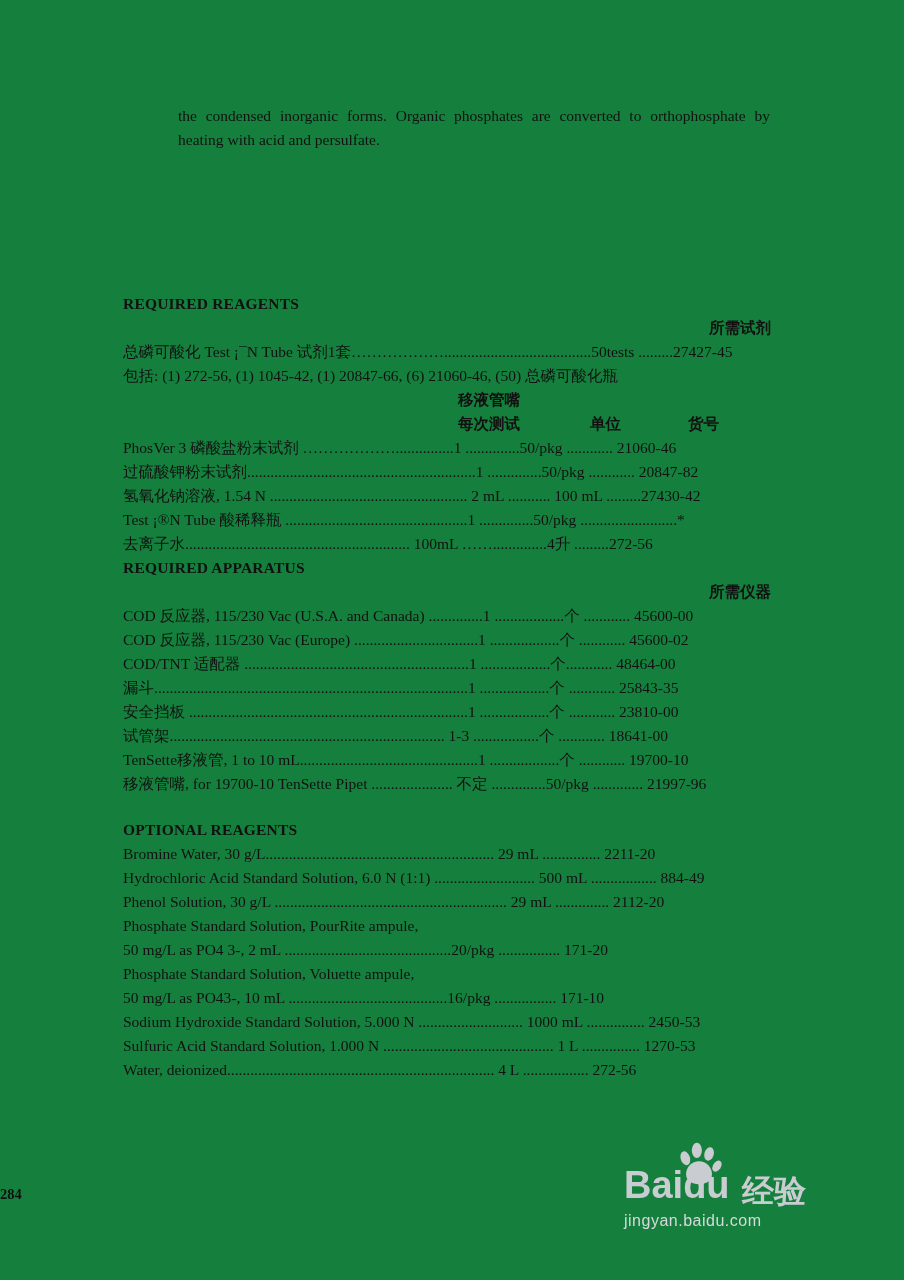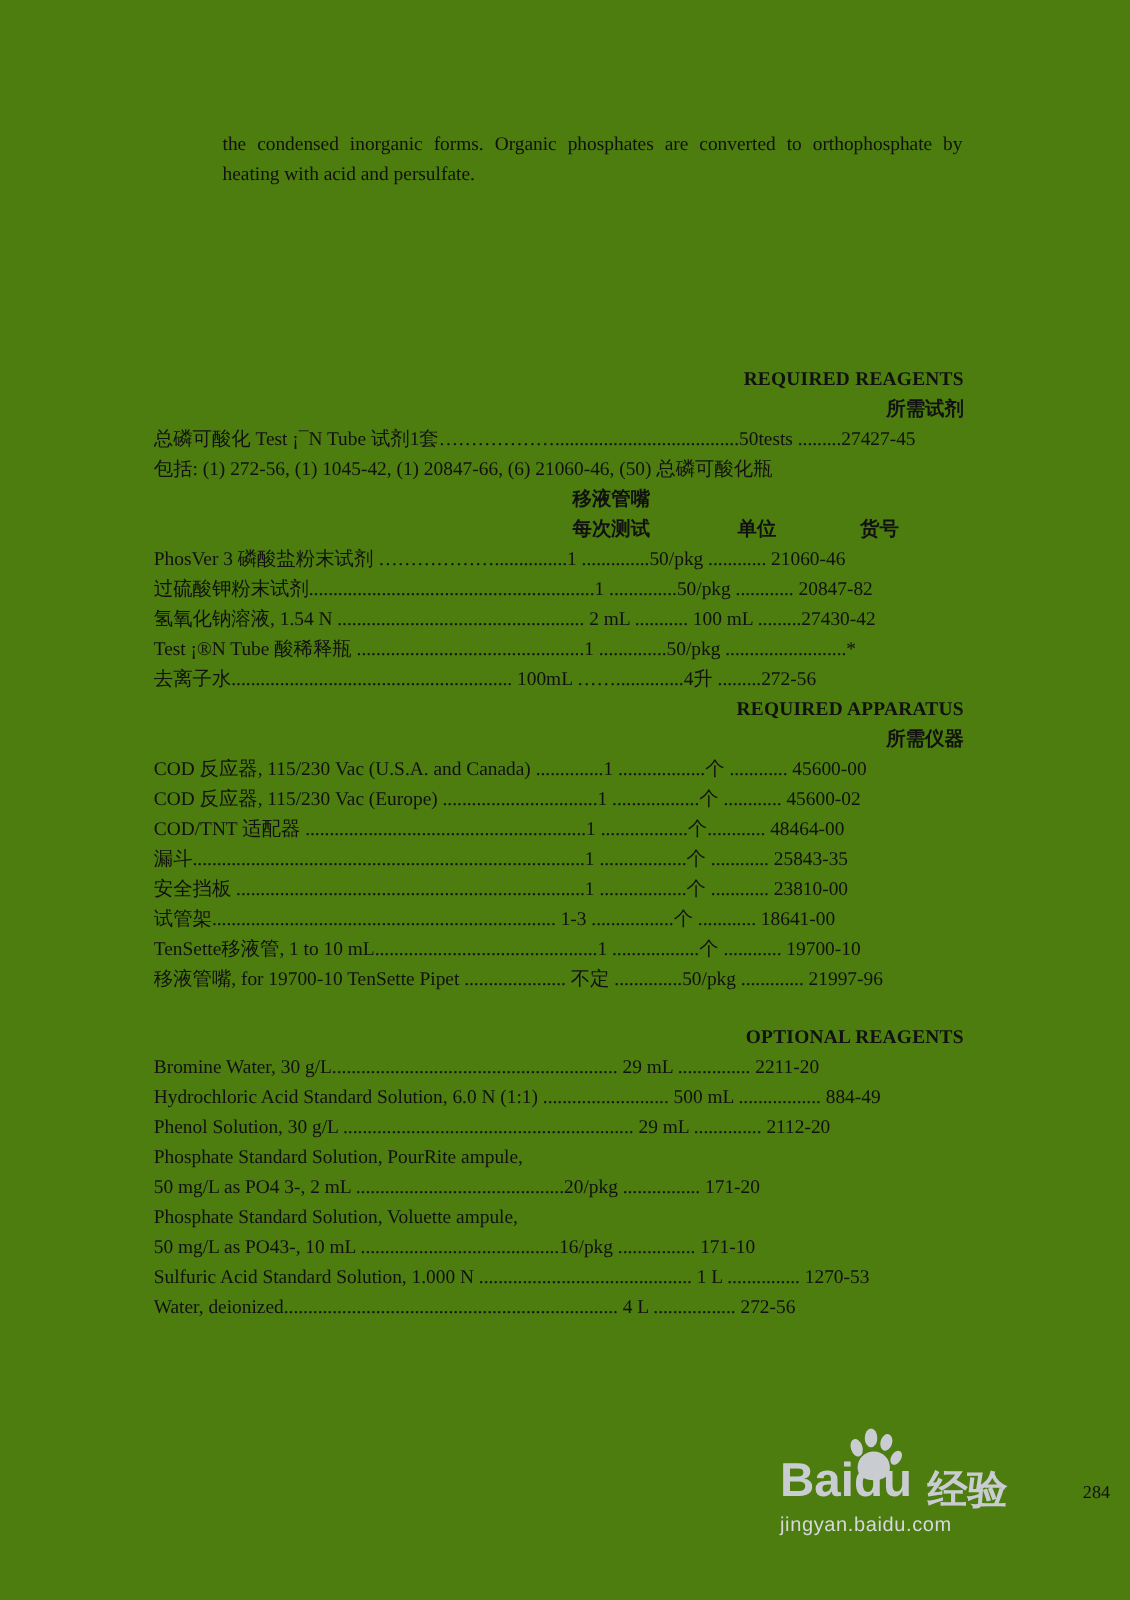--- a/index.html
+++ b/index.html
@@ -1,47 +1,47 @@
 <!DOCTYPE html>
 <html><head>
 <meta charset="utf-8">
 <style>
   html,body{margin:0;padding:0;background:#e8e8e8;}
   .page{
     position:relative;
     width:904px;height:1280px;
-    background:#4d7c0f;
+    background:#15803d;
     margin:0 auto;
     font-family:"Liberation Serif","DejaVu Serif",serif;
     color:#111111;
     overflow:hidden;
   }
   .intro{
     position:absolute;left:178px;top:104px;width:592px;
     font-size:15.5px;line-height:24px;text-align:justify;
   }
   .intro p{margin:0;}
   .body-block{
     position:absolute;left:123px;top:292px;width:648px;
     font-size:15.5px;line-height:24px;
   }
   .line{height:24px;white-space:nowrap;overflow:hidden;}
-  .h-en{font-weight:700;letter-spacing:.2px;text-align:right;}
+  .h-en{font-weight:700;letter-spacing:.2px;}
   .h-zh{font-weight:700;text-align:right;}
   .qty-header{margin-left:335px;font-weight:700;}
   .cols{position:relative;font-weight:700;}
   .cols span{position:absolute;top:0;}
   .col-0{left:0;margin-top:48px;}
   .col-1{left:335px;}
   .col-2{left:467px;}
   .col-3{left:565px;}
   .gap-lg{height:22px;}
   .page-number{
     position:absolute;left:0;right:16px;top:1186px;
-    text-align:right;font-size:14.5px;
+    text-align:left;font-size:14.5px;font-weight:bold;
   }
   
   .watermark{
     position:absolute;right:80px;top:1148px;width:200px;
     color:#c9cdd1;user-select:none;
   }
   .wm-row{position:relative;height:62px;}
   .wm-paw{position:absolute;left:52px;top:-6px;width:46px;height:44px;}
   .wm-brand{
     position:absolute;left:0;top:16px;
@@ -104,20 +104,21 @@
 
     <div class="line h-en">OPTIONAL REAGENTS</div>
 
     <div class="line">Bromine Water, 30 g/L........................................................... 29 mL ............... 2211-20</div>
     <div class="line">Hydrochloric Acid Standard Solution, 6.0 N (1:1) .......................... 500 mL ................. 884-49</div>
     <div class="line">Phenol Solution, 30 g/L ............................................................ 29 mL .............. 2112-20</div>
     <div class="line">Phosphate Standard Solution, PourRite ampule,</div>
     <div class="line">50 mg/L as PO4 3-, 2 mL ...........................................20/pkg ................ 171-20</div>
     <div class="line">Phosphate Standard Solution, Voluette ampule,</div>
     <div class="line">50 mg/L as PO43-, 10 mL  .........................................16/pkg ................ 171-10</div>
+    <div class="line">Sodium Hydroxide Standard Solution, 5.000 N ........................... 1000 mL ............... 2450-53</div>
     <div class="line">Sulfuric Acid Standard Solution, 1.000 N ............................................ 1 L ............... 1270-53</div>
     <div class="line">Water, deionized..................................................................... 4 L ................. 272-56</div>
 
   </div>
 
   <div class="page-number">284</div>
 
   <div class="watermark">
     <div class="wm-row">
       <svg class="wm-paw" viewBox="0 0 64 60" xmlns="http://www.w3.org/2000/svg">

